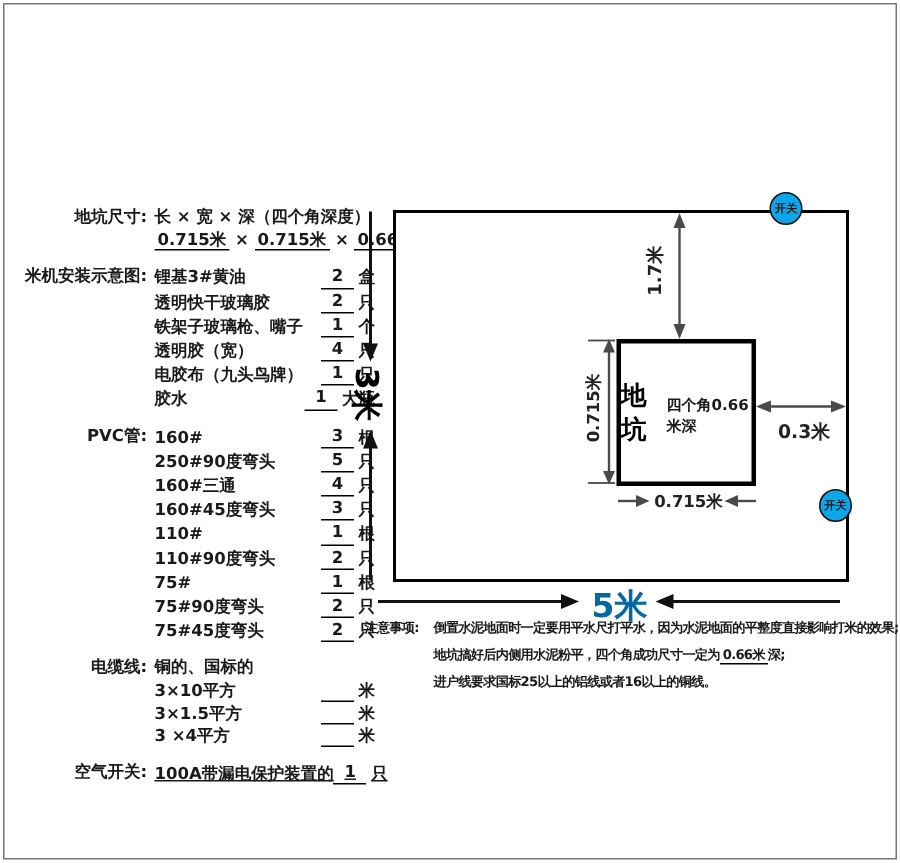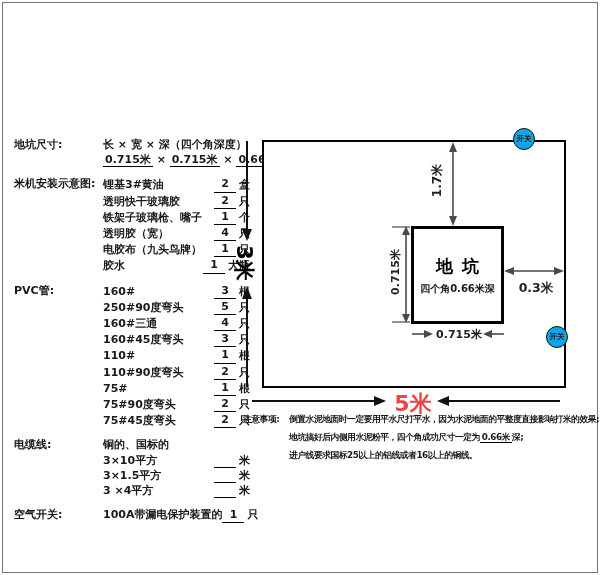--- a/index.html
+++ b/index.html
@@ -8,52 +8,52 @@
     font-family:"DejaVu Sans",sans-serif;color:#1a1a1a;
   }
   .frame{position:absolute;left:2px;top:2px;right:2px;bottom:2px;border:1px solid #777;pointer-events:none;}
   .title{
     position:absolute;left:0;top:44px;width:100%;margin:0;text-align:center;
     font-size:32px;font-weight:bold;letter-spacing:12px;color:#000;
   }
   
   .left-panel{position:absolute;left:14px;top:137px;width:236px;font-size:11px;font-weight:bold;line-height:15.2px;white-space:nowrap;}
   .sec{display:flex;margin-bottom:9px;}
-  .sec-label{width:84px;flex:0 0 84px;text-align:left;margin-right:5px;}
+  .sec-label{width:84px;flex:0 0 84px;text-align:right;margin-right:5px;}
   .sec-body{flex:1;min-width:0;}
   .item-row{display:flex;align-items:flex-end;justify-content:space-between;}
   .item-row .nm{flex:0 0 auto;}
   .item-row .sp{flex:1;}
   .qty{border-bottom:1px solid #000;min-width:16px;text-align:center;padding:0 3px;flex:0 0 auto;}
   .unit{margin-left:3px;flex:0 0 auto;}
   u{text-decoration:none;border-bottom:1px solid #000;padding:0 2px;}
   .dims-line{letter-spacing:0;}
-  .breaker-row{display:flex;align-items:flex-start;}
+  .breaker-row{display:flex;align-items:center;text-decoration:underline;}
   
   .room{position:absolute;left:262px;top:140px;width:304px;height:248px;border:2px solid #000;box-sizing:border-box;background:#fff;}
   .pit{
     position:absolute;left:411px;top:226px;width:93px;height:98px;border:3px solid #000;box-sizing:border-box;
-    background:#fff;display:flex;flex-direction:column;align-items:center;justify-content:center;z-index:2;
+    background:#fff;display:flex;flex-direction:row;align-items:center;justify-content:center;z-index:2;
   }
   .pit-title{font-size:17px;font-weight:bold;letter-spacing:9px;margin-right:-9px;color:#000;}
   .pit-sub{font-size:10px;font-weight:bold;margin-top:4px;}
   .switch{
     position:absolute;width:22px;height:22px;border:1.6px solid #111;border-radius:50%;background:#0ea5e9;
     display:flex;align-items:center;justify-content:center;font-size:7.5px;font-weight:bold;z-index:3;box-sizing:border-box;
   }
   .sw-top{left:513px;top:128px;}
   .sw-right{left:546px;top:326px;}
   .dims-svg{position:absolute;left:0;top:0;width:600px;height:575px;pointer-events:none;z-index:1;}
   .dim-label{position:absolute;font-weight:bold;text-align:center;z-index:2;color:#222;}
   .lab-17{left:412px;top:174px;width:50px;height:13px;line-height:13px;font-size:12px;transform:rotate(-90deg);}
   .lab-03{left:512px;top:280px;width:48px;font-size:12.5px;}
   .lab-pit-left{left:369px;top:266px;width:54px;height:12px;line-height:12px;font-size:11px;transform:rotate(-90deg);}
   .lab-pit-bottom{left:434px;top:327px;width:50px;font-size:11px;}
   .lab-3m{left:221px;top:251px;width:46px;height:24px;line-height:24px;font-size:21px;transform:rotate(90deg);color:#000;}
-  .lab-5m{left:386px;top:389px;width:54px;font-size:22px;color:#ef4444;}
+  .lab-5m{left:386px;top:389px;width:54px;font-size:22px;color:#0369a1;}
   
   .notes{position:absolute;left:243px;top:410px;width:354px;display:flex;font-size:8.8px;font-weight:bold;letter-spacing:-0.5px;line-height:18px;white-space:nowrap;}
   .notes-label{flex:0 0 46px;}
   .notes-lines{flex:1;min-width:0;}
   .nu:empty{display:none;}
 </style>
 </head>
 <body>
 
 <div class="page">

